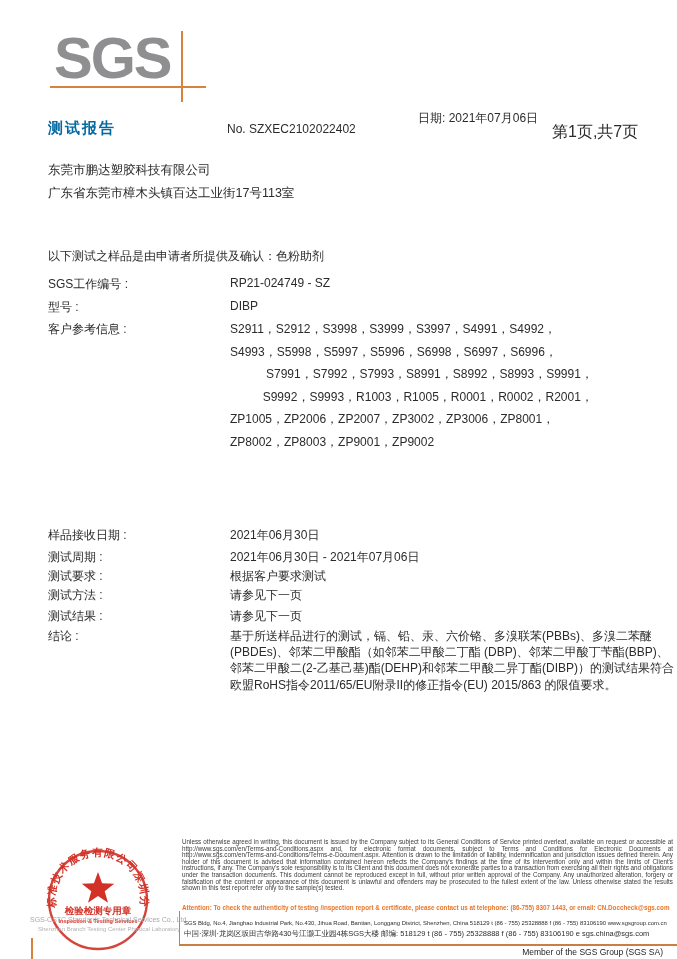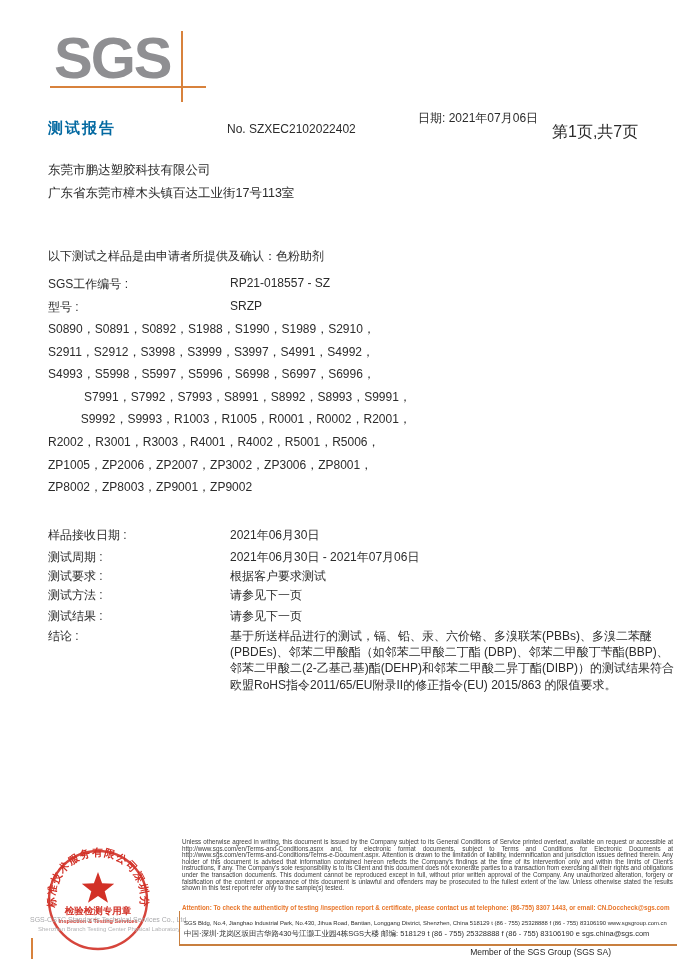--- a/index.html
+++ b/index.html
@@ -32,21 +32,21 @@
   
   .legal{left:182px;top:839px;width:491px;font-size:6.3px;line-height:6.6px;
     color:#3c3c3c;text-align:justify;}
   .attention{left:182px;top:905px;width:491px;font-size:6.3px;line-height:6.8px;
     font-weight:bold;color:#e8762a;}
   .addr-en{left:184px;top:920px;width:491px;font-size:5.9px;color:#2e2e2e;white-space:nowrap;}
   .addr-cn{left:184px;top:929px;width:491px;font-size:7.5px;color:#2e2e2e;white-space:nowrap;}
   .v-div{left:179px;top:911px;width:1px;height:33px;background:#c87f3f;}
   .h-rule{left:179px;top:944px;width:498px;height:2px;background:#c87f3f;}
   .corner-mark{left:31px;top:938px;width:2px;height:21px;background:#d8823c;}
-  .member{left:0;top:947px;width:611px;text-align:right;font-size:8.5px;color:#1f1f1f;}
+  .member{left:0;top:947px;width:663px;text-align:right;font-size:8.5px;color:#1f1f1f;}
   
   .seal{left:42px;top:844px;width:112px;height:112px;}
   .seal-co1{left:30px;top:916px;font-size:7px;color:#a9a9ab;white-space:nowrap;}
   .seal-co2{left:38px;top:926px;font-size:6px;color:#b3b3b5;white-space:nowrap;}
 </style>
 </head>
 <body>
 
 <div class="abs sgs-logo">SGS</div>
 <div class="abs mark-h"></div>
@@ -56,34 +56,32 @@
 <div class="abs report-no">No. SZXEC2102022402</div>
 <div class="abs report-date">日期: 2021年07月06日</div>
 <div class="abs page-ind">第1页,共7页</div>
 
 <div class="abs co-name">东莞市鹏达塑胶科技有限公司</div>
 <div class="abs co-addr">广东省东莞市樟木头镇百达工业街17号113室</div>
 
 <div class="abs statement">以下测试之样品是由申请者所提供及确认：色粉助剂</div>
 
 <div class="abs frow" style="left:48px;top:276px;">
-  <span class="flabel">SGS工作编号 :</span><span class="fvalue">RP21-018557 - SZ</span>
+  <span class="flabel">SGS工作编号 :</span><span class="fvalue">RP21-024749 - SZ</span>
 </div>
 <div class="abs frow" style="left:48px;top:299px;">
-  <span class="flabel">型号 :</span><span class="fvalue">SRZP</span>
+  <span class="flabel">型号 :</span><span class="fvalue">DIBP</span>
 </div>
 
 <div class="abs frow" style="left:48px;top:318px;">
-  <span class="fvalue">
-    <span class="ref-line" style="display:block;">S0890，S0891，S0892，S1988，S1990，S1989，S2910，</span>
+  <span class="flabel" style="line-height:22.6px;">客户参考信息 :</span><span class="fvalue">
     <span class="ref-line" style="display:block;">S2911，S2912，S3998，S3999，S3997，S4991，S4992，</span>
     <span class="ref-line" style="display:block;">S4993，S5998，S5997，S5996，S6998，S6997，S6996，</span>
     <span class="ref-line" style="display:block;margin-left:36px;">S7991，S7992，S7993，S8991，S8992，S8993，S9991，</span>
     <span class="ref-line" style="display:block;text-align:right;">S9992，S9993，R1003，R1005，R0001，R0002，R2001，</span>
-    <span class="ref-line" style="display:block;">R2002，R3001，R3003，R4001，R4002，R5001，R5006，</span>
     <span class="ref-line" style="display:block;">ZP1005，ZP2006，ZP2007，ZP3002，ZP3006，ZP8001，</span>
     <span class="ref-line" style="display:block;">ZP8002，ZP8003，ZP9001，ZP9002</span>
   </span>
 </div>
 
 <div class="abs frow" style="left:48px;top:527px;">
   <span class="flabel">样品接收日期 :</span><span class="fvalue">2021年06月30日</span>
 </div>
 <div class="abs frow" style="left:48px;top:549px;">
   <span class="flabel">测试周期 :</span><span class="fvalue">2021年06月30日 - 2021年07月06日</span>

